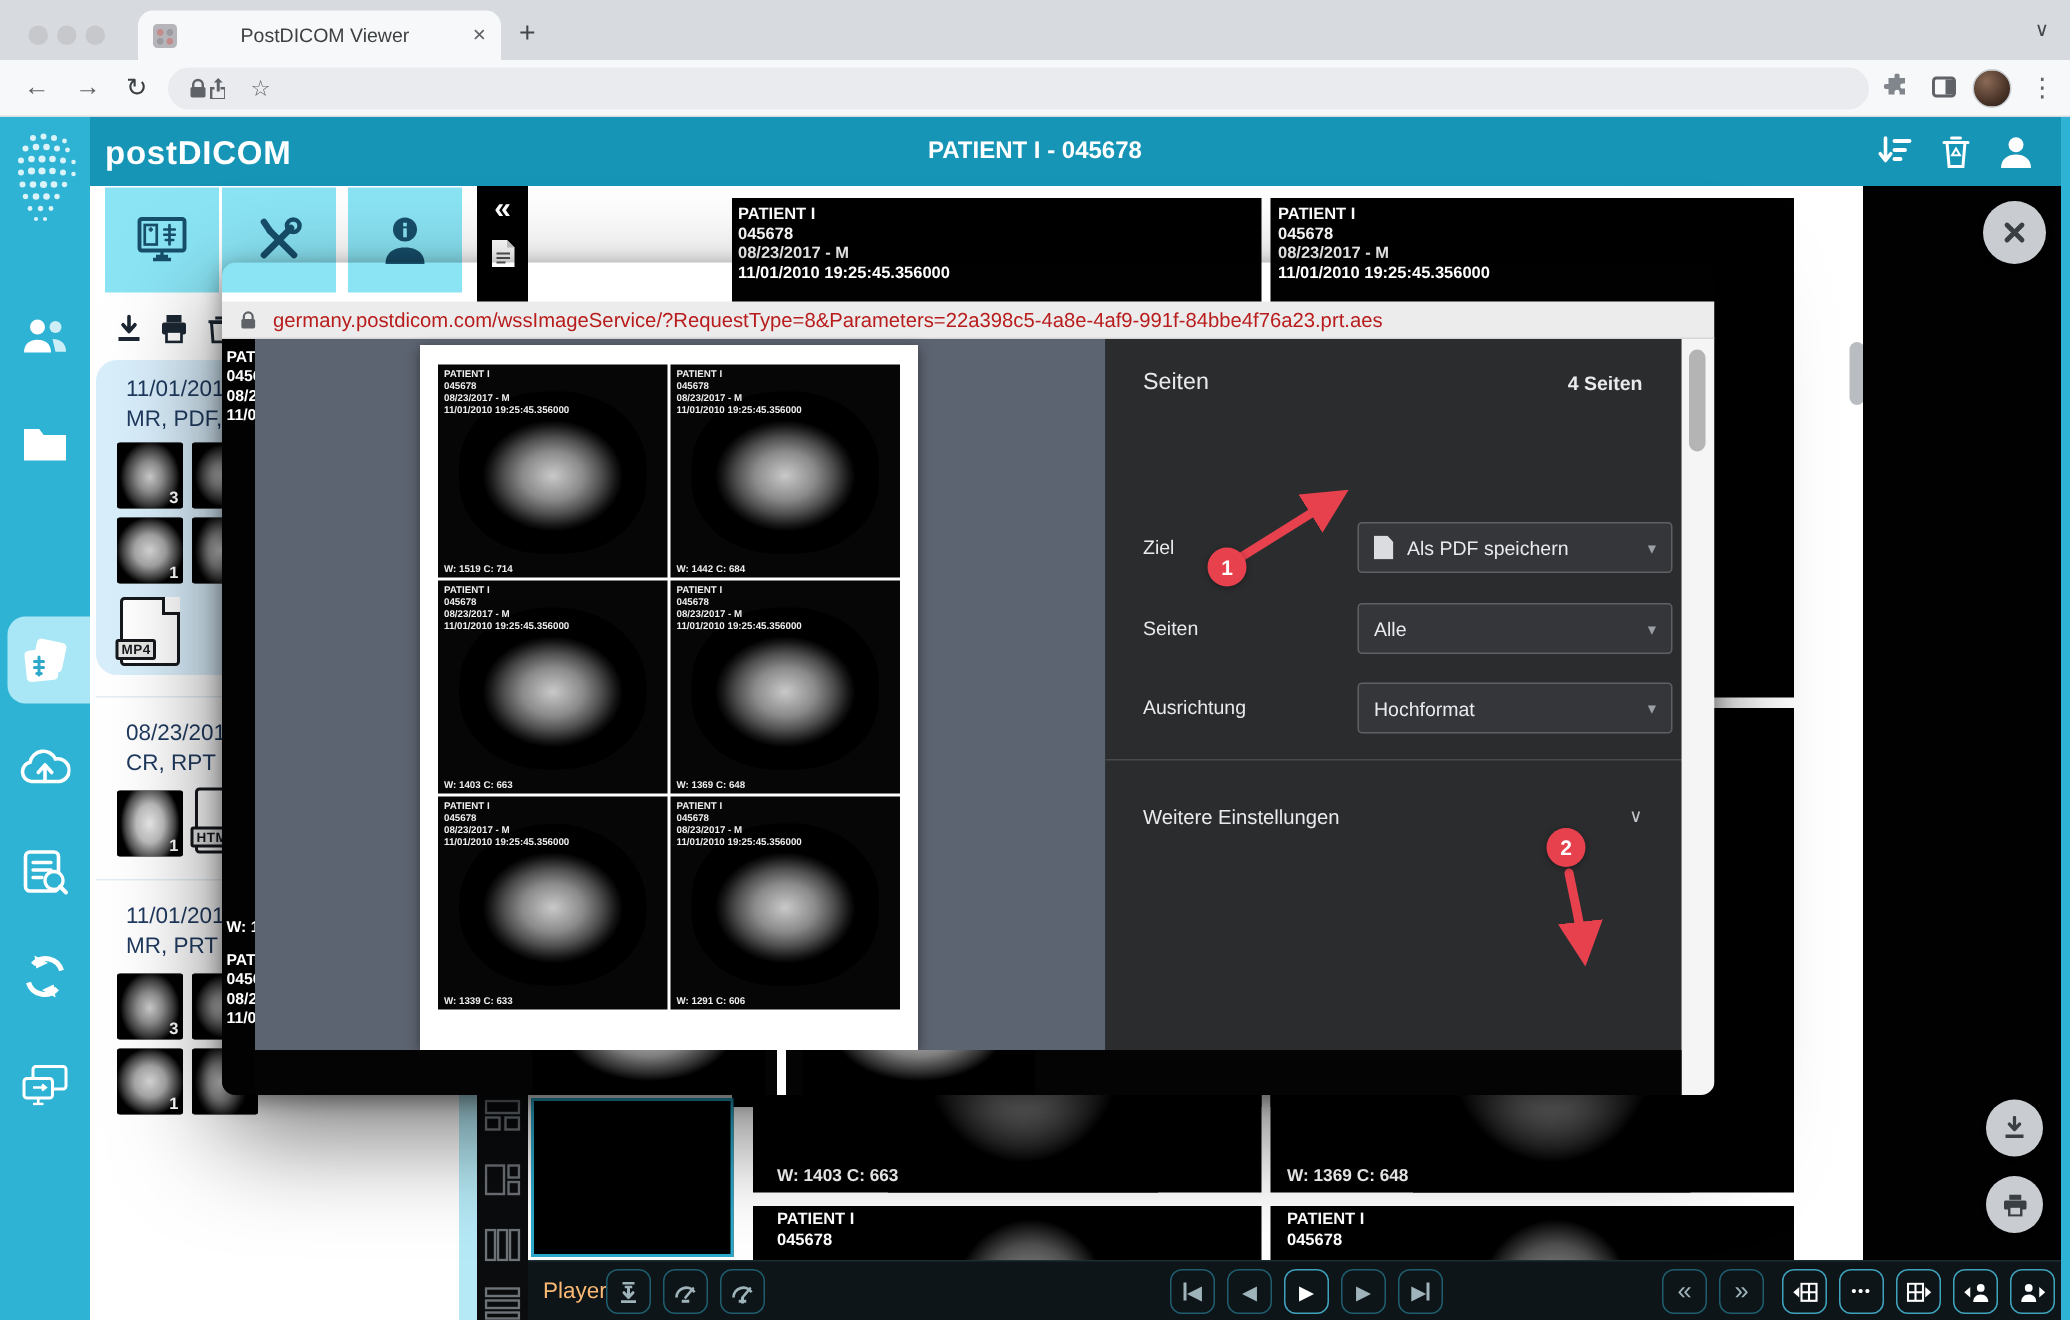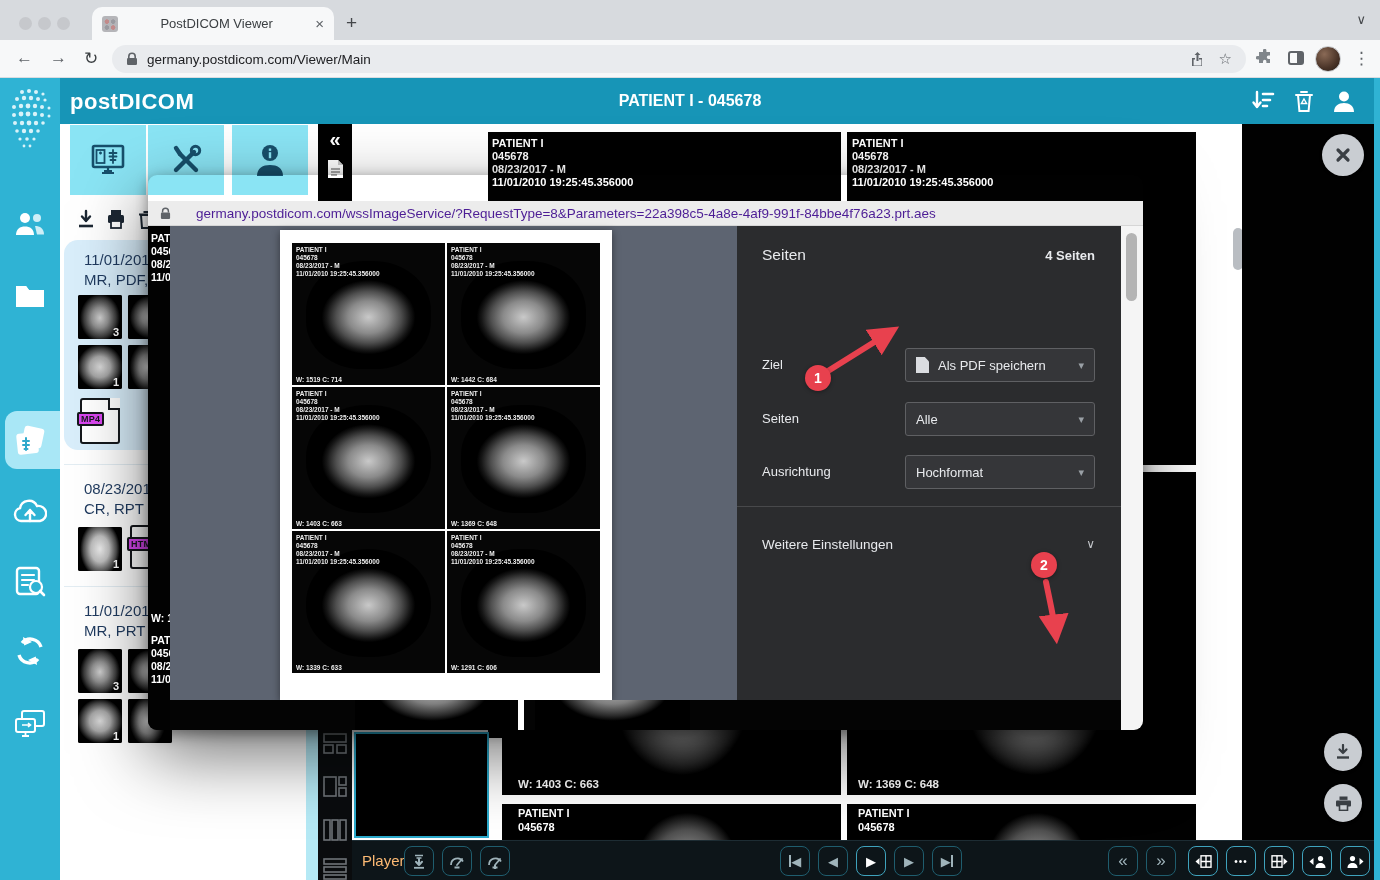--- a/index.html
+++ b/index.html
@@ -36,21 +36,21 @@
   .thumb-panel { position:absolute; left:60px; top:124px; width:258px; height:756px; background:#fff; }
   .ttab { position:absolute; top:1px; width:76px; height:70px; background:#8ae4f4; display:flex; align-items:center; justify-content:center; color:#174f6b; }
   .ptool { position:absolute; top:85px; width:20px; height:20px; color:#1c2733; }
   .tgroup-date { font-size:15px; color:#1f3a5f; line-height:20px; }
   .mri-thumb { position:absolute; width:44px; height:44px; background:#050505; border-radius:2px; overflow:hidden; }
   .mri-thumb .blob { position:absolute; inset:0; background:radial-gradient(60% 72% at 50% 52%, #cfcfcf 0%, #8f8f8f 32%, #3c3c3c 60%, #000 76%); }
   .mri-thumb .xblob { position:absolute; inset:0; background:radial-gradient(55% 78% at 50% 50%, #ececec 0%, #bdbdbd 38%, #4c4c4c 68%, #000 82%); }
   .badge { position:absolute; right:3px; bottom:1px; color:#fff; font-size:11px; font-weight:bold; }
   .fileic { position:absolute; width:40px; height:46px; background:#fff; border:2.5px solid #15181c; border-radius:3px; }
   .fileic .fold { position:absolute; right:-2px; top:-2px; width:12px; height:12px; background:#fff; border-left:2.5px solid #15181c; border-bottom:2.5px solid #15181c; }
-  .fileic .flabel { position:absolute; left:-5px; bottom:16px; background:#d946ef; border:2px solid #15181c; border-radius:2px; font-size:9px; font-weight:bold; color:#15181c; padding:0 2px; letter-spacing:.3px; }
+  .fileic .flabel { position:absolute; left:-5px; bottom:2px; background:#e5e5e5; border:2px solid #15181c; border-radius:2px; font-size:9px; font-weight:bold; color:#15181c; padding:0 2px; letter-spacing:.3px; }
 
   
   .collapse-box { position:absolute; left:318px; top:124px; width:34px; height:88px; background:#000; color:#fff; }
   .cyan-strip { position:absolute; left:306px; top:730px; width:12px; height:150px; background:#b5e9f5; }
   .layout-strip { position:absolute; left:318px; top:700px; width:34px; height:180px; background:#0a0c0e; }
   .lo-ic { position:absolute; left:5px; width:24px; height:22px; color:#6e7378; }
 
   
   .viewer { position:absolute; left:352px; top:124px; width:1022px; height:716px; background:#fff; }
   .vp-black { position:absolute; background:#010101; }
@@ -67,36 +67,36 @@
   .tb-btn.white { color:#fff; border-color:#3fa3bd; }
   .tb-bar { display:inline-block; width:2.5px; height:12px; background:currentColor; }
   .teal-edge { position:absolute; left:1374px; top:78px; width:6px; height:802px; background:#2fb3d4; }
 
   
   .popup { position:absolute; left:148px; top:175px; width:995px; height:555px; border-radius:9px; overflow:hidden; box-shadow:0 25px 70px rgba(0,0,0,.55), 0 4px 14px rgba(0,0,0,.4); z-index:40; }
   .p-titlebar { position:absolute; left:0; top:0; width:995px; height:26px; background:#3a3b3d; }
   .p-dot { position:absolute; top:8px; width:11px; height:11px; border-radius:50%; background:#626366; }
   .p-title-url { position:absolute; left:57px; top:5px; font-size:12.5px; font-weight:500; color:#a3a5a8; white-space:nowrap; }
   .p-urlbar { position:absolute; left:0; top:26px; width:995px; height:25px; background:#ececec; border-bottom:1px solid #d6d6d6; display:flex; align-items:center; padding-left:12px; }
-  .p-url { font-size:13.5px; color:#4c1d95; margin-left:25px; white-space:nowrap; }
+  .p-url { font-size:13.5px; color:#b91c1c; margin-left:11px; white-space:nowrap; }
   .p-content { position:absolute; left:0; top:51px; width:995px; height:504px; background:#0a0a0a; }
   .p-leftstrip { position:absolute; left:0; top:0; width:22px; height:504px; background:#020202; overflow:hidden; }
   .p-leftstrip .ov { position:relative; font-size:10.5px; line-height:13px; font-weight:600; padding-left:3px; }
   .preview-pane { position:absolute; left:22px; top:0; width:567px; height:474px; background:#5d6471; }
   .pv-page { position:absolute; left:110px; top:4px; width:332px; height:470px; background:#fff; box-shadow:0 2px 8px rgba(0,0,0,.45); }
   .montage { position:absolute; left:12px; top:13px; width:308px; height:430px; display:grid; grid-template-columns:1fr 1fr; grid-template-rows:1fr 1fr 1fr; gap:2px; background:#fff; }
   .pcell { position:relative; background:#060606; overflow:hidden; }
   .pblob { position:absolute; left:9%; top:13%; width:82%; height:76%; background:radial-gradient(48% 44% at 50% 52%, #c9c9c9 0%, #8a8a8a 34%, #4f4f4f 54%, #161616 70%, #000 78%); border-radius:46% 46% 44% 44%; }
   .pov { position:absolute; left:4px; top:3px; color:#eee; font-size:6.5px; line-height:8px; font-weight:600; z-index:2; }
   .pwc { position:absolute; left:4px; bottom:2px; color:#eee; font-size:6.5px; font-weight:600; z-index:2; }
   .settings { position:absolute; left:589px; top:0; width:384px; height:474px; background:#2b2c2e; color:#e8eaed; }
   .dlg-title { position:absolute; left:25px; top:20px; font-size:15.5px; }
   .dlg-pages { position:absolute; right:26px; top:22px; font-size:13px; font-weight:bold; }
   .fld-label { position:absolute; left:25px; font-size:13px; }
-  .dropdown { position:absolute; left:168px; width:190px; height:34px; background:#353639; border:1px solid #5f6063; border-radius:3px; display:flex; align-items:center; padding:0 10px; gap:9px; }
+  .dropdown { position:absolute; left:168px; width:210px; height:34px; background:#353639; border:1px solid #5f6063; border-radius:3px; display:flex; align-items:center; padding:0 10px; gap:9px; }
   .dd-text { font-size:13px; color:#e8eaed; flex:1; white-space:nowrap; }
   .dd-caret { color:#9aa0a6; font-size:11px; }
   .pdf-ic { width:13px; height:16px; background:#dadce0; clip-path:polygon(0 0, 68% 0, 100% 28%, 100% 100%, 0 100%); }
   .dlg-divider { position:absolute; left:0; top:280px; width:384px; border-top:1px solid #48494b; }
   .more-row { position:absolute; left:25px; right:26px; top:305px; height:26px; display:flex; align-items:center; justify-content:space-between; font-size:13.5px; }
   .btn-cancel { position:absolute; left:171px; top:480px; width:95px; height:33px; border:1px solid #5f6368; border-radius:4px; background:transparent; color:#a8c7fa; font-weight:bold; font-size:13.5px; display:flex; align-items:center; justify-content:center; }
   .btn-save { position:absolute; left:277px; top:480px; width:89px; height:33px; border-radius:4px; background:#a8c7fa; color:#1f2123; font-weight:bold; font-size:13.5px; display:flex; align-items:center; justify-content:center; }
   .p-scroll { position:absolute; left:973px; top:0; width:22px; height:504px; background:#f5f5f5; }
   .p-scroll .thumb { position:absolute; left:5px; top:7px; width:11px; height:68px; background:#b4b4b4; border-radius:6px; }
   .p-bottomstrip { position:absolute; left:22px; top:474px; width:951px; height:30px; background:#040404; overflow:hidden; }
@@ -126,21 +126,20 @@
   </div>
   <div class="toolbar">
     <span class="navic" style="left:16px">←</span>
     <span class="navic" style="left:50px">→</span>
     <span class="navic" style="left:84px;color:#3c4043">↻</span>
     <div class="urlpill">
       <svg class="ic" width="12" height="14" viewBox="0 0 12 14">
           <path d="M2 6V4.5a4 4 0 018 0V6h-1.6V4.5a2.4 2.4 0 00-4.8 0V6z" fill="#5f6368"></path>
           <rect x="1" y="6" width="10" height="7" rx="1.2" fill="#5f6368"></rect>
         </svg>
-      <span class="urltext">germany.postdicom.com/Viewer/Main</span>
       <svg class="ic" width="15" height="16" viewBox="0 0 15 16">
           <path d="M7.5 1l3 3h-2v6h-2V4h-2z" fill="#5f6368"></path>
           <path d="M2 7h3v1.6H3.6v5.8h7.8V8.6H9V7h3v8H2z" fill="#5f6368"></path>
         </svg>
       <span class="pill-ic">☆</span>
     </div>
     <svg class="ext-ic" style="left:1256px" width="17" height="17" viewBox="0 0 17 17">
         <path d="M7 1.5a1.7 1.7 0 013.4 0V3H14v3.6h-1.5a1.7 1.7 0 000 3.4H14V14h-3.6v-1.5a1.7 1.7 0 00-3.4 0V14H3v-3.6H1.5a1.7 1.7 0 010-3.4H3V3h4z" fill="#80868b"></path>
       </svg>
     <div class="ext-ic" style="left:1288px;top:11px;width:16px;height:14px;border:2px solid #5f6368;border-radius:3px">

